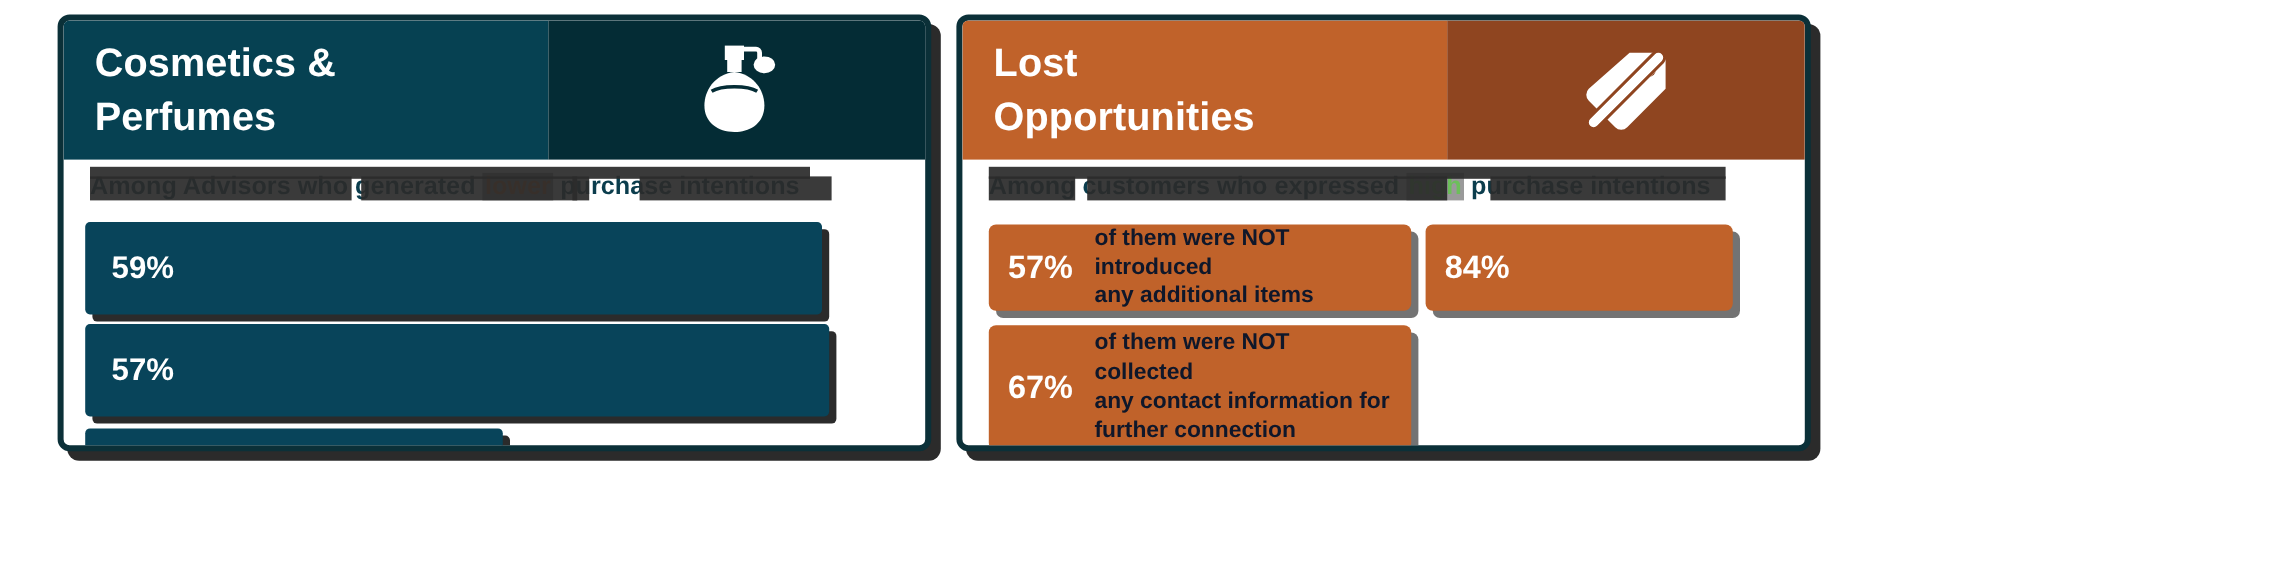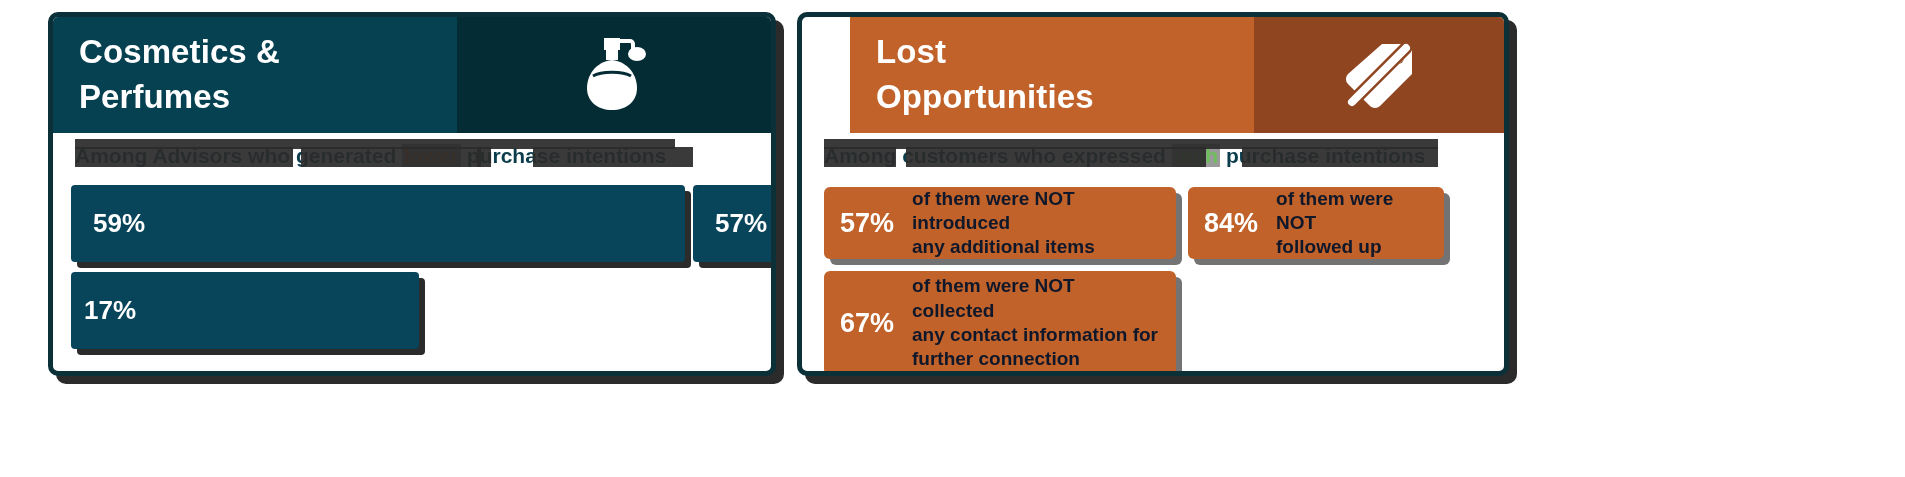--- a/index.html
+++ b/index.html
@@ -75,21 +75,21 @@
     flex: 1 1 auto;
     display: flex;
     align-items: center;
     justify-content: center;
   }
 
   
   .hdr-teal .header-title-zone { background: #064152; }
   .hdr-teal .header-icon-zone  { background: #042c35; }
   
-  .hdr-orange .header-title-zone { background: #c0622a; margin-left: 48px; }
+  .hdr-orange .header-title-zone { background: #c0622a; }
   .hdr-orange .header-icon-zone  { background: #8f4520; }
 
   .card-title {
     color: #ffffff;
     font-size: 33px;
     font-weight: bold;
     line-height: 1.36;
     letter-spacing: 0.1px;
     white-space: pre-line;
   }
@@ -157,20 +157,21 @@
     font-weight: bold;
   }
   .bar.w59 { width: 614px; }
   .bar.w54 { width: 620px; }
   .bar.w17 { width: 348px; padding-left: 13px; }
 
   .bar-row.split {
     display: flex;
     gap: 8px;
     width: 1242px;
+    flex-direction: column;
   }
 
   
   .stats-area {
     position: relative;
     padding: 8px 0 0 22px;
     box-sizing: border-box;
   }
   .stat-row {
     display: flex;
@@ -310,22 +311,20 @@
 
       <div class="stats-area">
         <div class="stat-row">
           <div class="stat-box sb-21">
             <span class="stat-pct">57%</span>
             <span class="stat-text">of them were NOT introduced
 any additional items</span>
           </div>
           <div class="stat-box sb-30">
             <span class="stat-pct">84%</span>
-            <span class="stat-text">of them were NOT
-followed up</span>
           </div>
         </div>
         <div class="stat-row">
           <div class="stat-box sb-24">
             <span class="stat-pct">67%</span>
             <span class="stat-text">of them were NOT collected
 any contact information for
 further connection</span>
           </div>
         </div>

